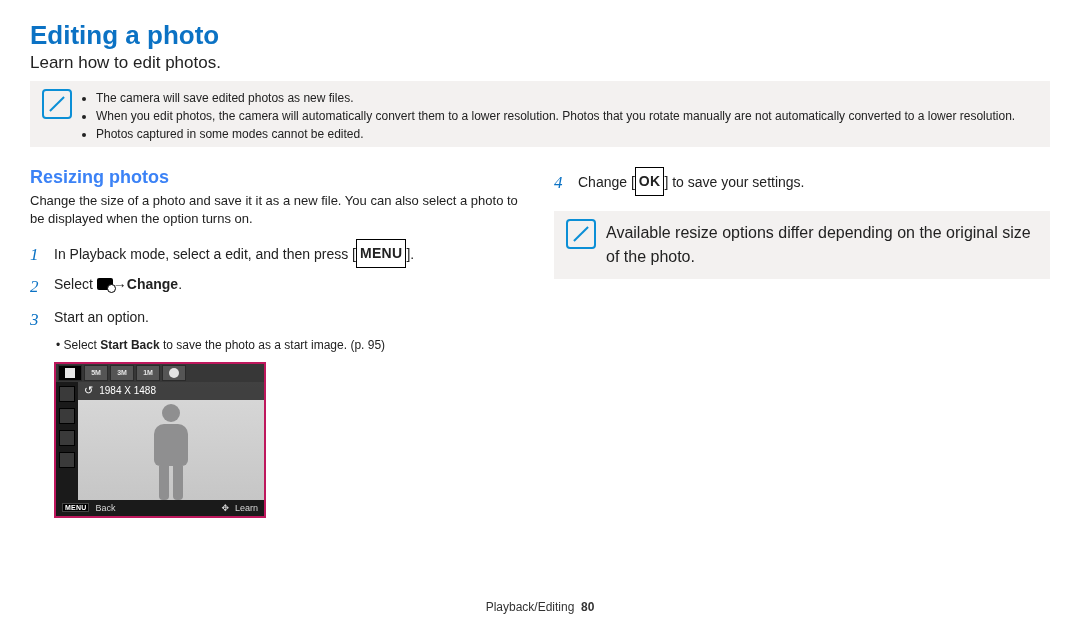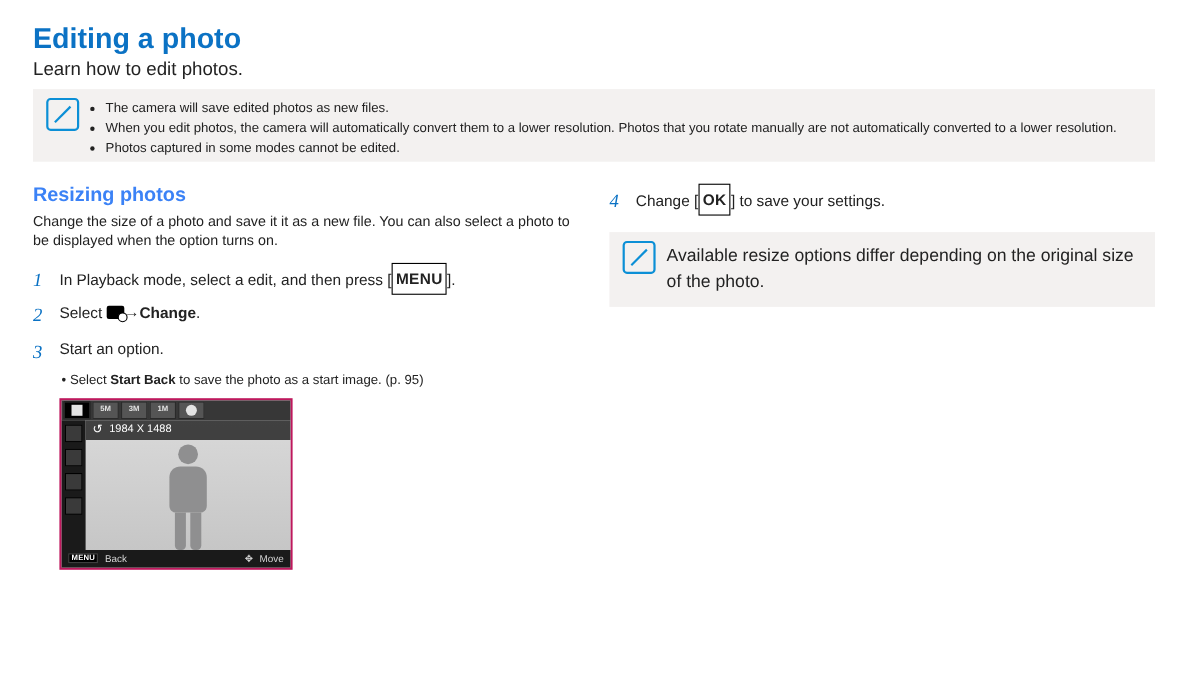--- a/index.html
+++ b/index.html
@@ -134,21 +134,21 @@
                   <div class="leg"></div>
                 </div>
             </div>
           </div>
         </div>
         <div class="cam-bot">
           <span class="menu">MENU</span>
           <span>Back</span>
           <span class="grow"></span>
           <span>✥</span>
-          <span>Move</span>
+          <span>Learn</span>
         </div>
       </div>
     </div>
 
     <div class="col">
       <div class="step">
         <div class="step-num">4</div>
         <div class="step-body">
           <span>Change [</span><span class="inline-box">OK</span><span>] to save your settings.</span>
         </div>
@@ -156,13 +156,16 @@
 
       <div class="notebox small" style="margin-top:12px">
         <div class="note-icon">
             <span></span>
           </div>
         <span>Available resize options differ depending on the original size of the photo.</span>
       </div>
     </div>
   </div>
 
+  <div class="footer">
+    <span>Playback/Editing</span>&nbsp;&nbsp;<span class="bold">80</span>
+  </div>
 </div>
 
 </body></html>

